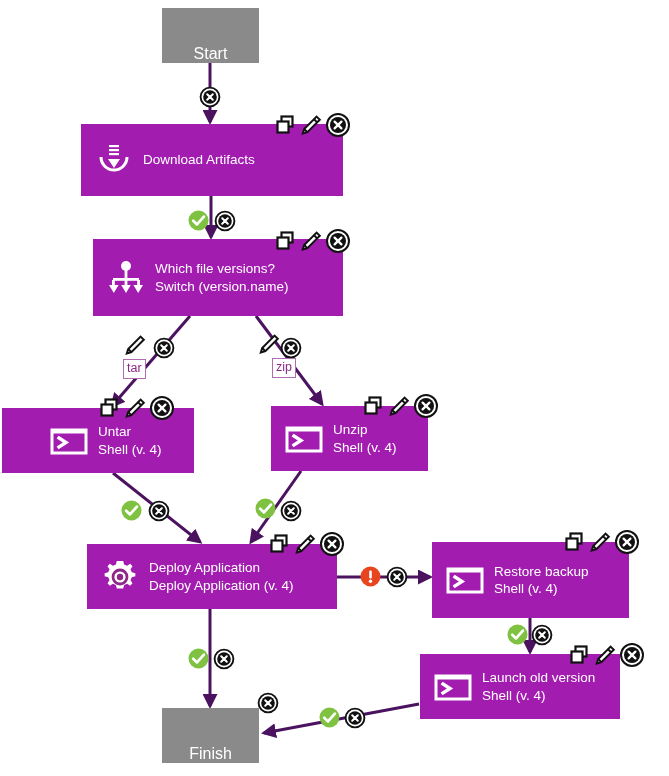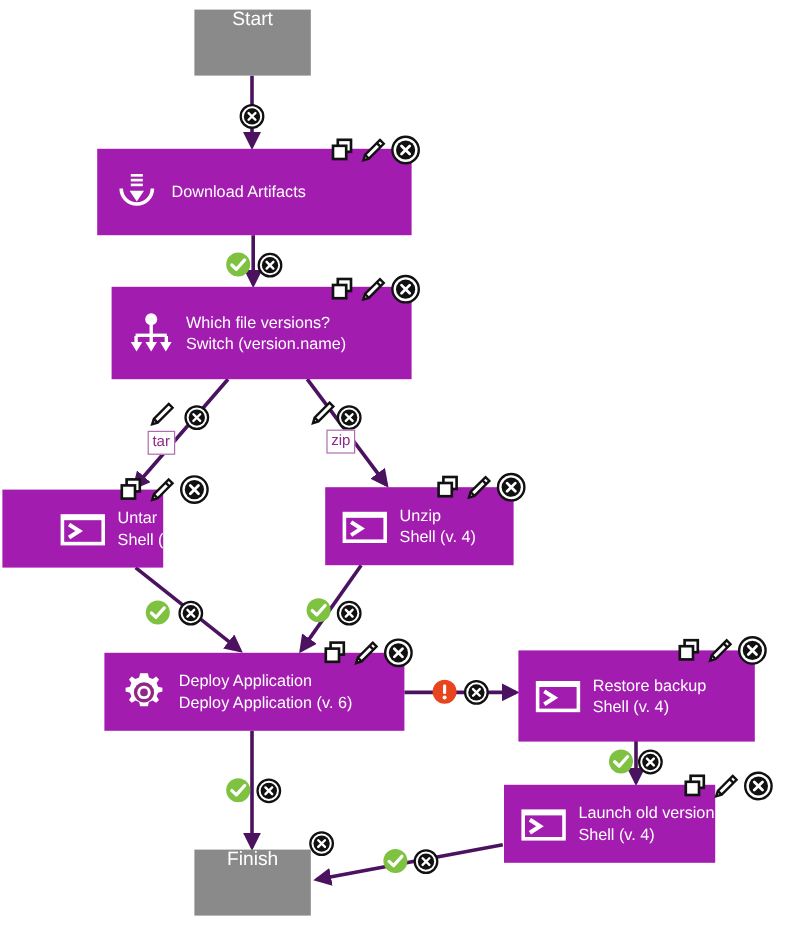--- a/index.html
+++ b/index.html
@@ -33,21 +33,21 @@
   }
   .node.task {
     background: #a21caf;
     color: #ffffff;
     padding-left: 14px;
   }
   .node.terminal {
     background: #8a8a8a;
     color: #ffffff;
     justify-content: center;
-    align-items: flex-start;
+    align-items: flex-end;
   }
   .terminal-label {
     font-size: 16px;
     color: #ffffff;
   }
   .node-icon {
     width: 38px;
     height: 38px;
     flex: 0 0 38px;
     margin-right: 10px;
@@ -154,21 +154,21 @@
             <path d="M2 26 L11.6 26 L6.8 34 z" fill="#fff"></path>
             <path d="M14.2 26 L23.8 26 L19 34 z" fill="#fff"></path>
             <path d="M26.4 26 L36 26 L31.2 34 z" fill="#fff"></path>
           </svg>
         </div>
         <div class="node-text">
           <div class="node-title">Which file versions?</div>
           <div class="node-sub">Switch (version.name)</div>
         </div>
       </div>
-      <div class="node task" style="left: 2px; top: 408px; width: 134px; height: 65px; padding-left: 48px;">
+      <div class="node task" style="left: 2px; top: 408px; width: 192px; height: 65px; padding-left: 48px;">
         <div class="node-icon">
           <svg width="38" height="38" viewBox="0 0 38 38" xmlns="http://www.w3.org/2000/svg">
             <rect x="2" y="8" width="34" height="23" fill="none" stroke="#fff" stroke-width="3"></rect>
             <rect x="2" y="8" width="34" height="3.5" fill="#fff"></rect>
             <path d="M9 16 L16 20.5 L9 25" fill="none" stroke="#fff" stroke-width="3.4" stroke-linecap="square"></path>
           </svg>
         </div>
         <div class="node-text">
           <div class="node-title">Untar</div>
           <div class="node-sub">Shell (v. 4)</div>
@@ -191,37 +191,37 @@
         <div class="node-icon">
           <svg width="38" height="38" viewBox="0 0 38 38" xmlns="http://www.w3.org/2000/svg">
             <path fill="#fff" d="M19 3 l3.2 0 0.9 3.6 3.0 1.25 3.1-2.0 2.3 2.3 -2.0 3.1 1.25 3.0 3.6 0.9 0 3.2 -3.6 0.9 -1.25 3.0 2.0 3.1 -2.3 2.3 -3.1-2.0 -3.0 1.25 -0.9 3.6 -3.2 0 -3.2 0 -0.9-3.6 -3.0-1.25 -3.1 2.0 -2.3-2.3 2.0-3.1 -1.25-3.0 -3.6-0.9 0-3.2 3.6-0.9 1.25-3.0 -2.0-3.1 2.3-2.3 3.1 2.0 3.0-1.25 0.9-3.6 z"></path>
             <circle cx="19" cy="19" r="8.4" fill="#8e2787"></circle>
             <circle cx="19" cy="19" r="5.6" fill="#fff"></circle>
             <circle cx="19" cy="19" r="3.2" fill="#8e2787"></circle>
           </svg>
         </div>
         <div class="node-text">
           <div class="node-title">Deploy Application</div>
-          <div class="node-sub">Deploy Application (v. 6)</div>
+          <div class="node-sub">Deploy Application (v. 4)</div>
         </div>
       </div>
       <div class="node task" style="left: 432px; top: 542px; width: 197px; height: 76px;">
         <div class="node-icon">
           <svg width="38" height="38" viewBox="0 0 38 38" xmlns="http://www.w3.org/2000/svg">
             <rect x="2" y="8" width="34" height="23" fill="none" stroke="#fff" stroke-width="3"></rect>
             <rect x="2" y="8" width="34" height="3.5" fill="#fff"></rect>
             <path d="M9 16 L16 20.5 L9 25" fill="none" stroke="#fff" stroke-width="3.4" stroke-linecap="square"></path>
           </svg>
         </div>
         <div class="node-text">
           <div class="node-title">Restore backup</div>
           <div class="node-sub">Shell (v. 4)</div>
         </div>
       </div>
-      <div class="node task" style="left: 420px; top: 654px; width: 176px; height: 65px;">
+      <div class="node task" style="left: 420px; top: 654px; width: 200px; height: 65px;">
         <div class="node-icon">
           <svg width="38" height="38" viewBox="0 0 38 38" xmlns="http://www.w3.org/2000/svg">
             <rect x="2" y="8" width="34" height="23" fill="none" stroke="#fff" stroke-width="3"></rect>
             <rect x="2" y="8" width="34" height="3.5" fill="#fff"></rect>
             <path d="M9 16 L16 20.5 L9 25" fill="none" stroke="#fff" stroke-width="3.4" stroke-linecap="square"></path>
           </svg>
         </div>
         <div class="node-text">
           <div class="node-title">Launch old version</div>
           <div class="node-sub">Shell (v. 4)</div>

